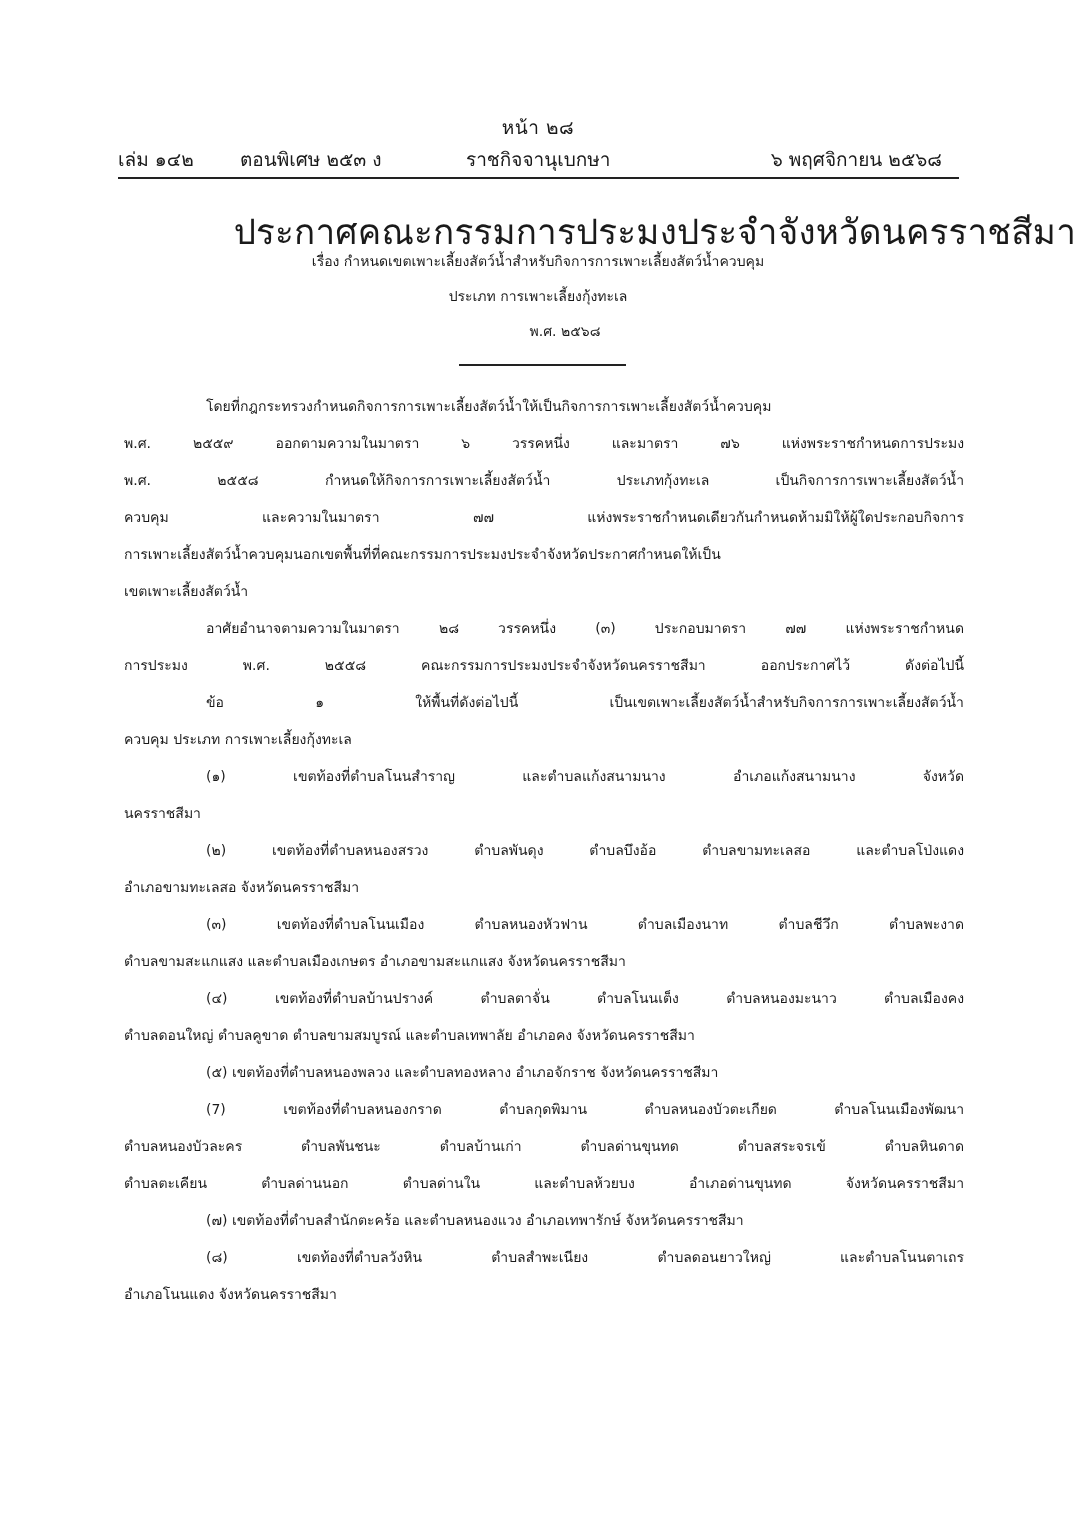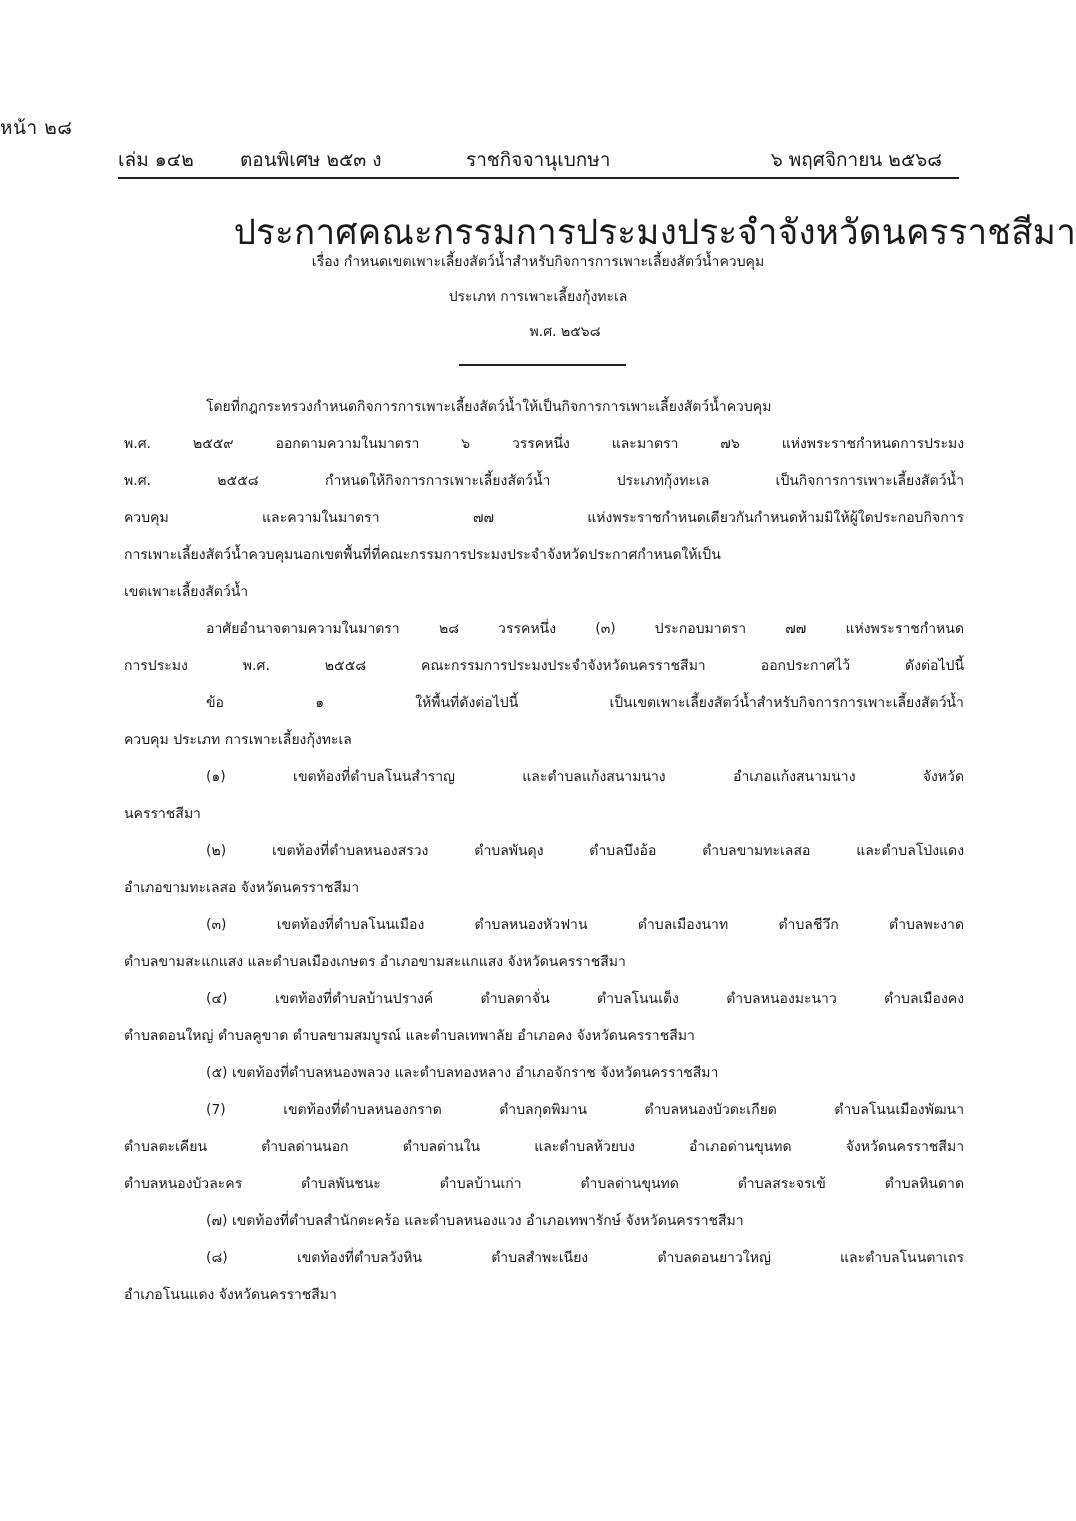--- a/index.html
+++ b/index.html
@@ -3,21 +3,21 @@
   <meta charset="utf-8">
   <style>
     html, body { margin: 0; padding: 0; background: #ffffff; }
     body {
       width: 1076px; height: 1521px; position: relative; overflow: hidden;
       font-family: "DejaVu Sans", "Liberation Sans", sans-serif;
       color: #1a1a1a;
     }
     .page-number {
       position: absolute; top: 112px; left: 0; width: 1076px;
-      font-size: 19px; letter-spacing: 0.5px;
+      text-align: center; font-size: 19px; letter-spacing: 0.5px;
     }
     .header-row {
       position: absolute; top: 144px; left: 118px; width: 840px; height: 32px;
       font-size: 19px;
     }
     .header-row span { position: absolute; top: 0; white-space: nowrap; }
     .header-rule {
       position: absolute; top: 177px; left: 118px; width: 841px; height: 0;
       border-top: 2px solid #222;
     }
@@ -75,19 +75,19 @@
     <div class="line justify indent">(๑) เขตท้องที่ตำบลโนนสำราญ และตำบลแก้งสนามนาง อำเภอแก้งสนามนาง จังหวัด</div>
     <div class="line">นครราชสีมา</div>
     <div class="line justify indent">(๒) เขตท้องที่ตำบลหนองสรวง ตำบลพันดุง ตำบลบึงอ้อ ตำบลขามทะเลสอ และตำบลโป่งแดง</div>
     <div class="line">อำเภอขามทะเลสอ  จังหวัดนครราชสีมา</div>
     <div class="line justify indent">(๓) เขตท้องที่ตำบลโนนเมือง ตำบลหนองหัวฟาน ตำบลเมืองนาท ตำบลชีวึก ตำบลพะงาด</div>
     <div class="line">ตำบลขามสะแกแสง  และตำบลเมืองเกษตร  อำเภอขามสะแกแสง  จังหวัดนครราชสีมา</div>
     <div class="line justify indent">(๔) เขตท้องที่ตำบลบ้านปรางค์ ตำบลตาจั่น ตำบลโนนเต็ง ตำบลหนองมะนาว ตำบลเมืองคง</div>
     <div class="line">ตำบลดอนใหญ่  ตำบลคูขาด  ตำบลขามสมบูรณ์  และตำบลเทพาลัย  อำเภอคง  จังหวัดนครราชสีมา</div>
     <div class="line indent">(๕) เขตท้องที่ตำบลหนองพลวง และตำบลทองหลาง อำเภอจักราช จังหวัดนครราชสีมา</div>
     <div class="line justify indent">(7) เขตท้องที่ตำบลหนองกราด ตำบลกุดพิมาน ตำบลหนองบัวตะเกียด ตำบลโนนเมืองพัฒนา</div>
+    <div class="line justify">ตำบลหนองบัวละคร ตำบลพันชนะ ตำบลบ้านเก่า ตำบลด่านขุนทด ตำบลสระจรเข้ ตำบลหินดาด</div>
     <div class="line justify">ตำบลตะเคียน ตำบลด่านนอก ตำบลด่านใน และตำบลห้วยบง อำเภอด่านขุนทด จังหวัดนครราชสีมา</div>
-    <div class="line justify">ตำบลหนองบัวละคร ตำบลพันชนะ ตำบลบ้านเก่า ตำบลด่านขุนทด ตำบลสระจรเข้ ตำบลหินดาด</div>
     <div class="line indent">(๗) เขตท้องที่ตำบลสำนักตะคร้อ และตำบลหนองแวง อำเภอเทพารักษ์ จังหวัดนครราชสีมา</div>
     <div class="line justify indent">(๘) เขตท้องที่ตำบลวังหิน ตำบลสำพะเนียง ตำบลดอนยาวใหญ่ และตำบลโนนตาเถร</div>
     <div class="line">อำเภอโนนแดง  จังหวัดนครราชสีมา</div>
   </div>
 </div>
 
 </body></html>

